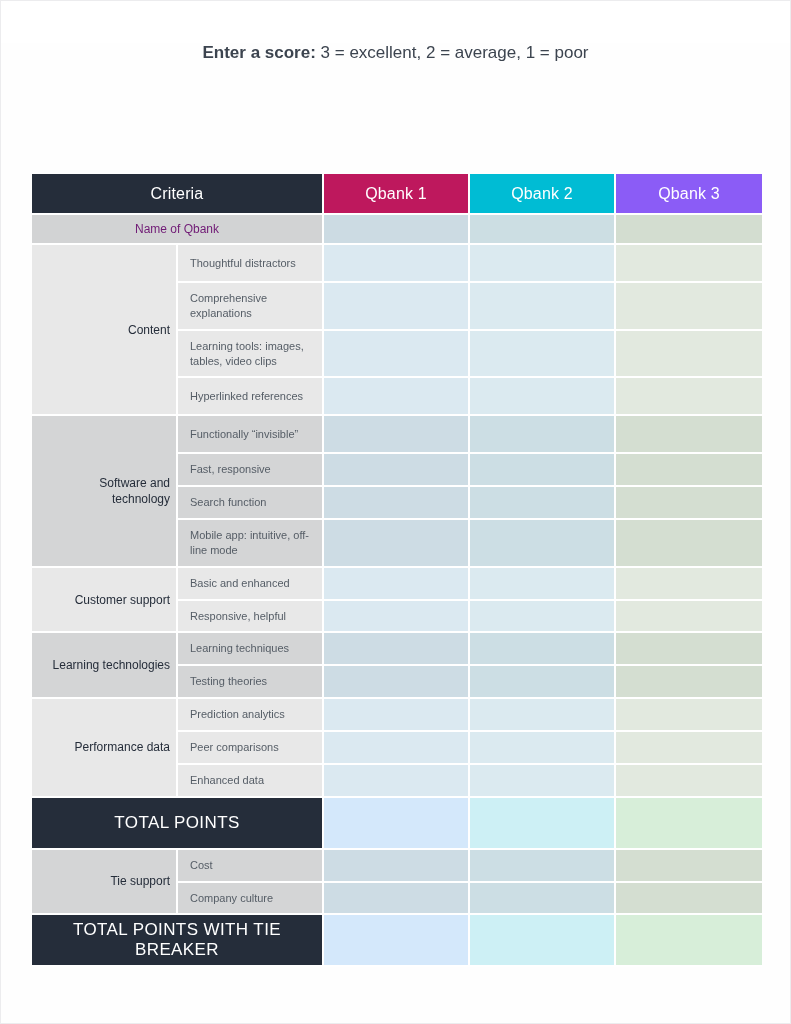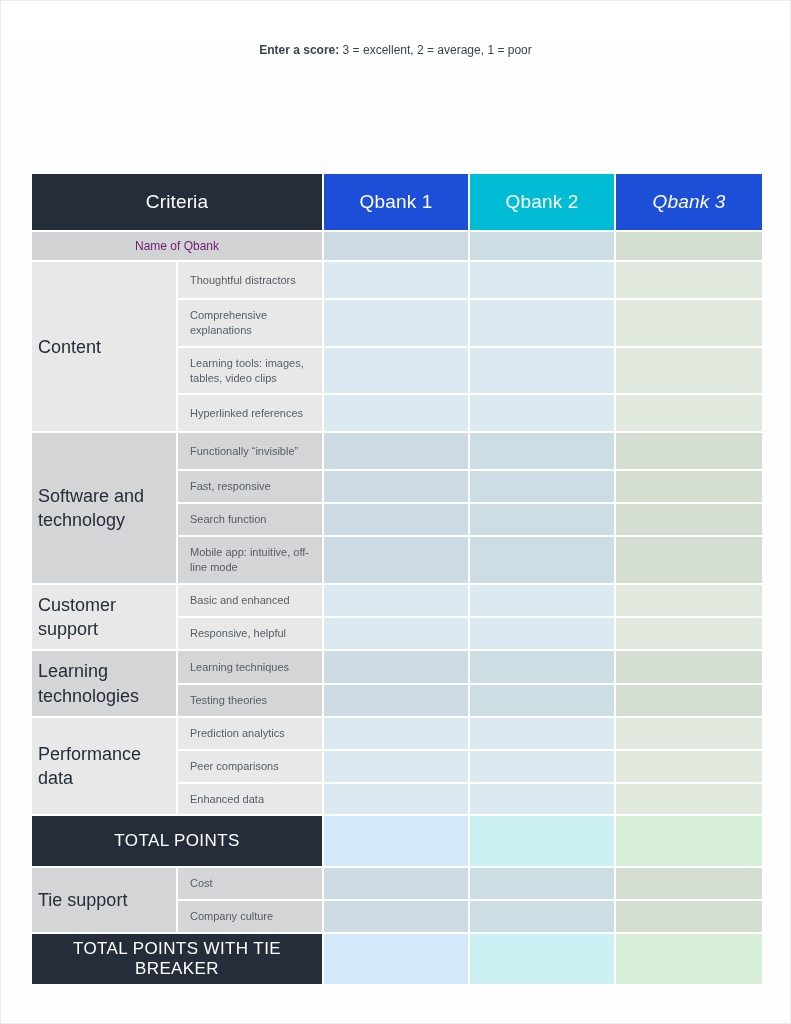--- a/index.html
+++ b/index.html
@@ -29,21 +29,21 @@
     text-align: center;
     font-size: 31px;
     font-weight: bold;
     letter-spacing: -0.3px;
     color: #232b38;
     padding-top: 58px;
   }
 
   .subtitle {
     text-align: center;
-    font-size: 12px;
+    font-size: 17px;
     color: #3c444f;
     margin-top: 42px;
     margin-bottom: 0;
   }
   .subtitle b { font-weight: bold; }
 
   
   .matrix {
     position: absolute;
     left: 31px;
@@ -56,30 +56,30 @@
   .matrix td, .matrix th {
     border-right: 2px solid #ffffff;
     border-bottom: 2px solid #ffffff;
     vertical-align: middle;
     font-weight: normal;
   }
   .matrix tr > *:last-child { border-right: none; }
 
   
   .hdr {
-    height: 58px;
+    height: 41px;
     color: #ffffff;
-    font-size: 19px;
+    font-size: 16px;
     font-weight: bold;
     letter-spacing: 0.15px;
   }
   .hdr-criteria { background: #252d3a; }
-  .hdr-q1 { background: #1d4ed8; }
+  .hdr-q1 { background: #be185d; }
   .hdr-q2 { background: #00bcd4; }
-  .hdr-q3 { background: #1d4ed8; font-style: italic; }
+  .hdr-q3 { background: #8b5cf6; }
 
   
   .col-group { width: 146px; }
   .col-sub   { width: 146px; }
   .col-score { width: 146px; }
 
   
   .nameRow td { height: 30px; }
   .name-label {
     background: #d2d3d4;
@@ -87,26 +87,26 @@
     font-size: 12px;
     font-weight: bold;
     color: #701a75;
   }
   .name-q1 { background: #ccdbe3; }
   .name-q2 { background: #ccdee3; }
   .name-q3 { background: #d3ddd0; }
 
   
   .group {
-    text-align: left;
-    font-size: 18px;
+    text-align: right;
+    font-size: 12px;
     font-weight: bold;
     color: #252d3a;
     line-height: 1.35;
-    padding: 8px 6px;
+    padding: 21px 6px;
   }
   .group.light { background: #e8e8e8; }
   .group.dark  { background: #d4d5d6; }
 
   
   .sub {
     font-size: 11px;
     color: #555d66;
     padding: 8px 12px;
     line-height: 1.35;

